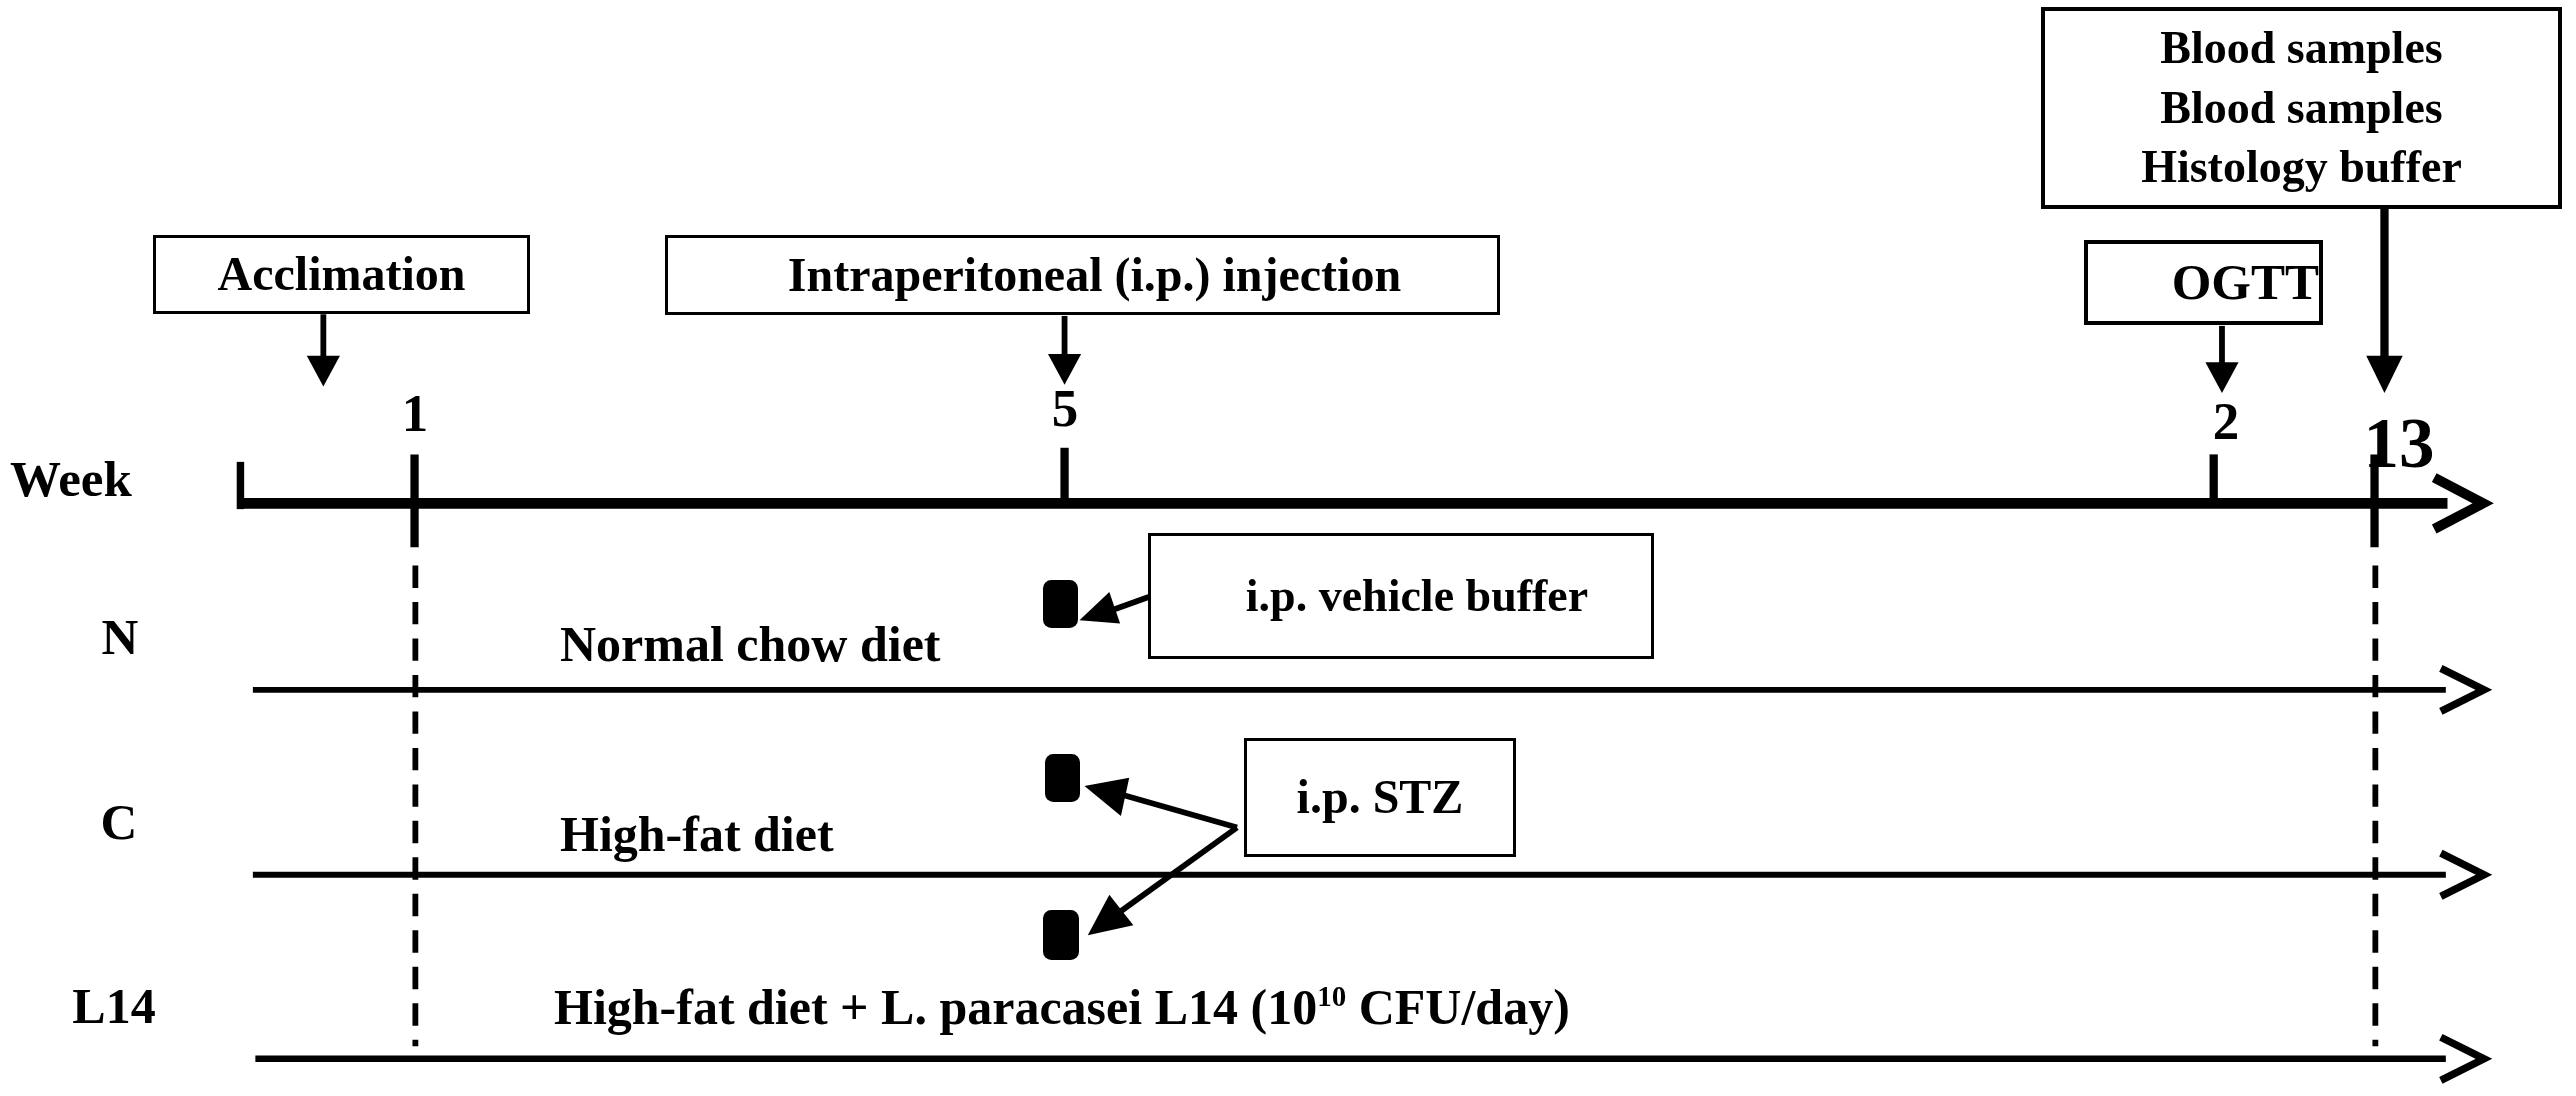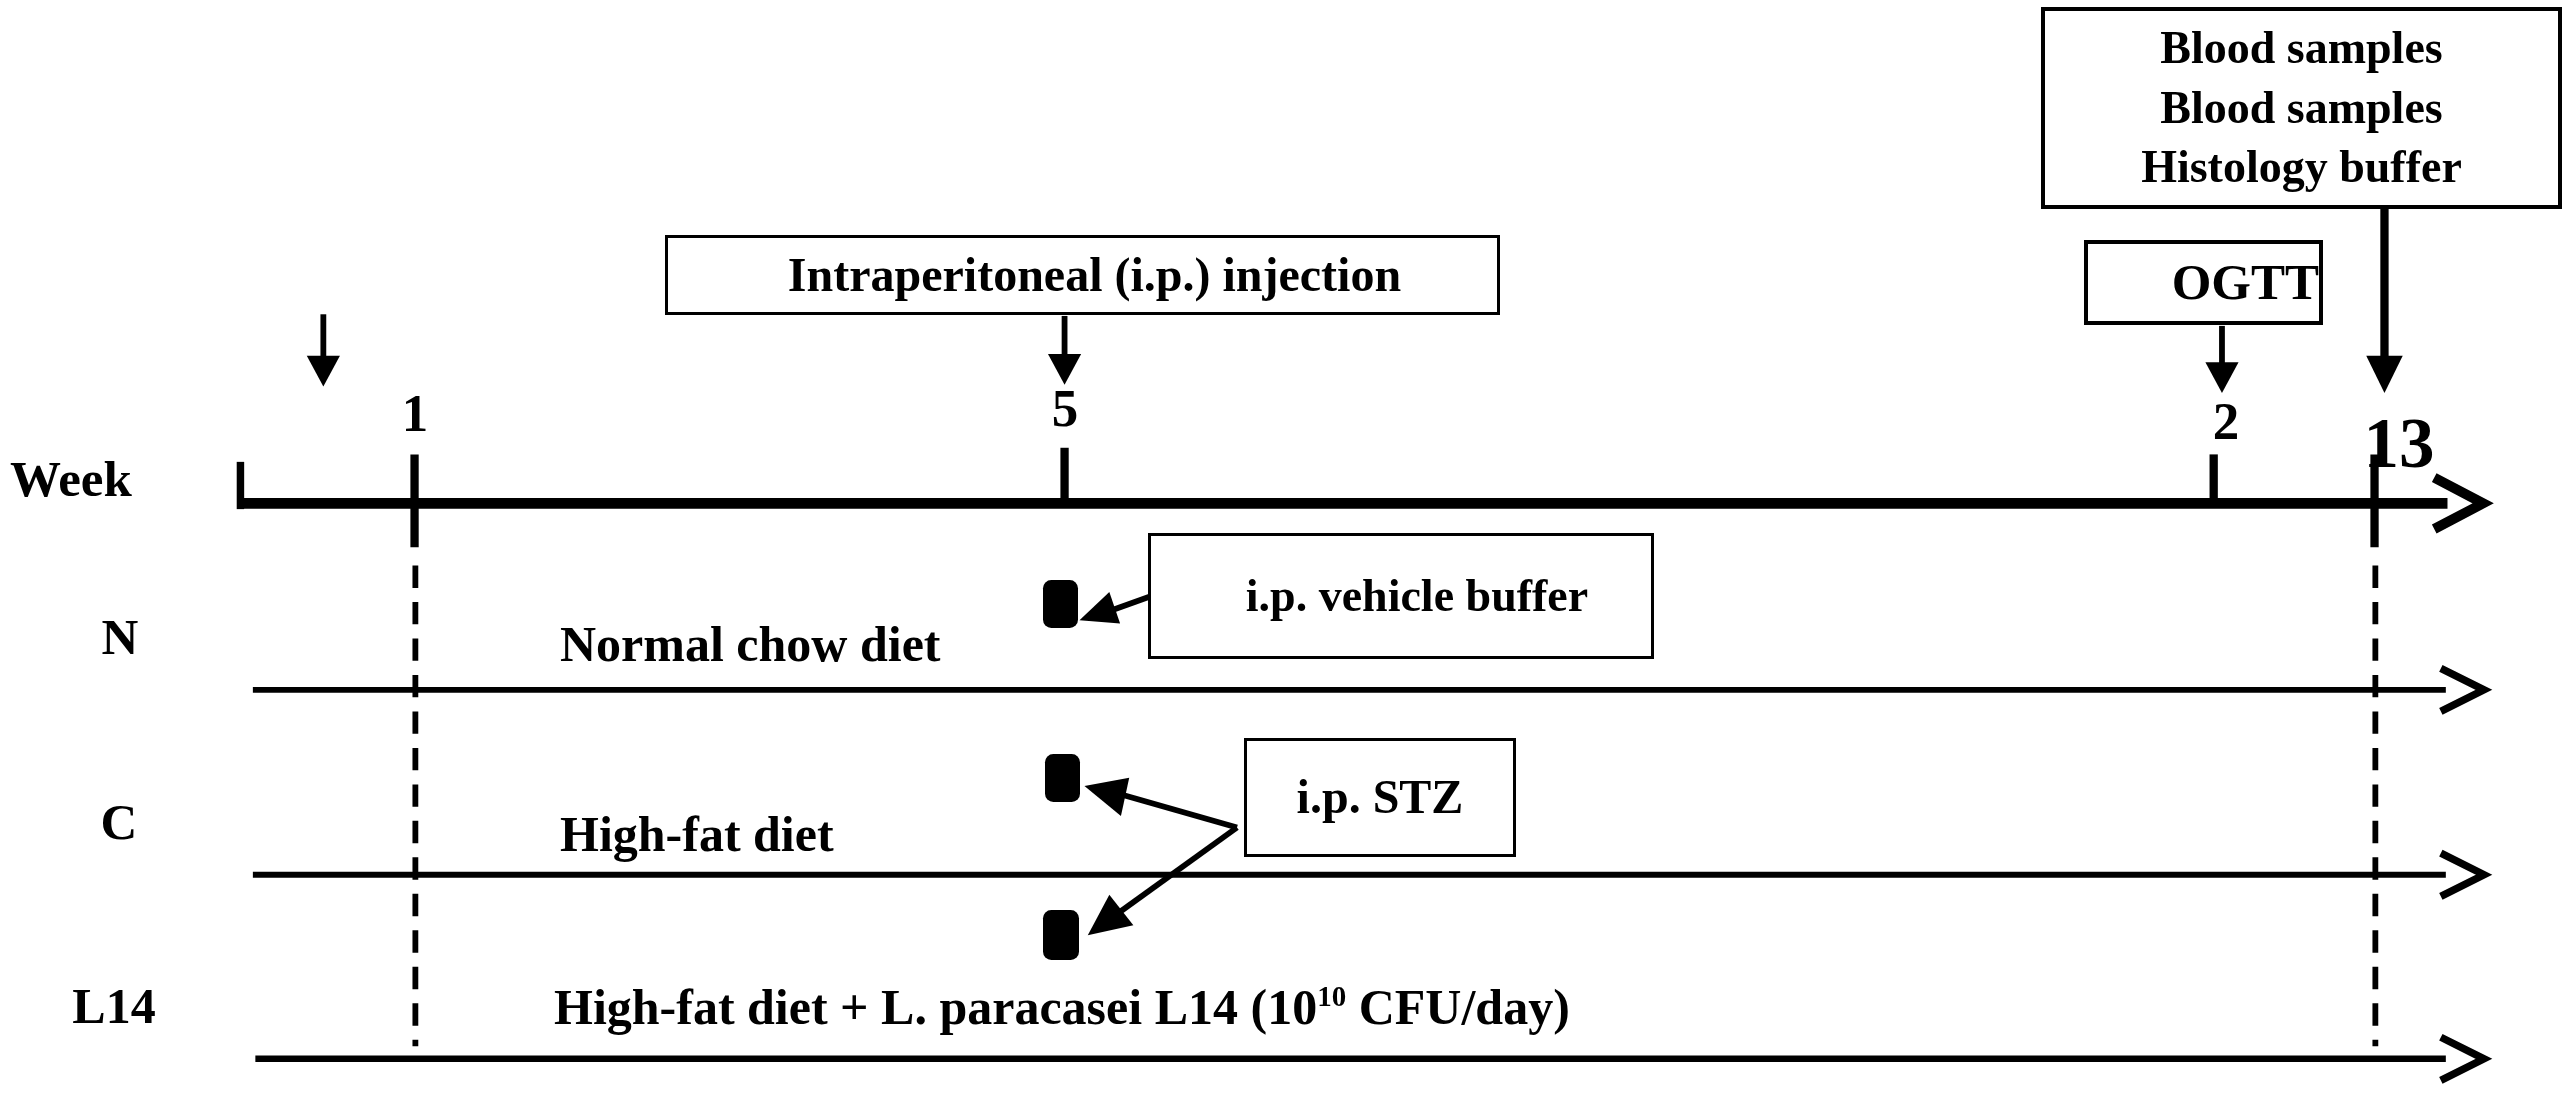--- a/index.html
+++ b/index.html
@@ -82,20 +82,23 @@
 
     <line x1="1388" y1="719" x2="1330" y2="740" stroke="#000" stroke-width="7"></line>
     <polygon points="1302,748 1338,714 1351,752" fill="#000"></polygon>
 
     <line x1="1492" y1="998" x2="1345" y2="956" stroke="#000" stroke-width="7"></line>
     <polygon points="1308,948 1362,938 1352,984" fill="#000"></polygon>
     <line x1="1492" y1="998" x2="1342" y2="1106" stroke="#000" stroke-width="7"></line>
     <polygon points="1312,1128 1338,1079 1367,1116" fill="#000"></polygon>
   </svg>
 
+  <div class="box" style="left:153px; top:235px; width:377px; height:79px; font-size:48px;">
+    <span>Acclimation</span>
+  </div>
 
   <div class="box" style="left:665px; top:235px; width:835px; height:80px; font-size:48px;padding-left:24px;">
     <span>Intraperitoneal (i.p.) injection</span>
   </div>
 
   <div class="box" style="left:2084px; top:240px; width:239px; height:85px; font-size:51px; border-width:4.1px;justify-content:flex-end;">
     <span>OGTT</span>
   </div>
 
   <div class="box" style="left:2041px; top:6.6px; width:521px; height:202px; font-size:46px; border-width:4.1px; flex-direction:column; line-height:1.3;">

